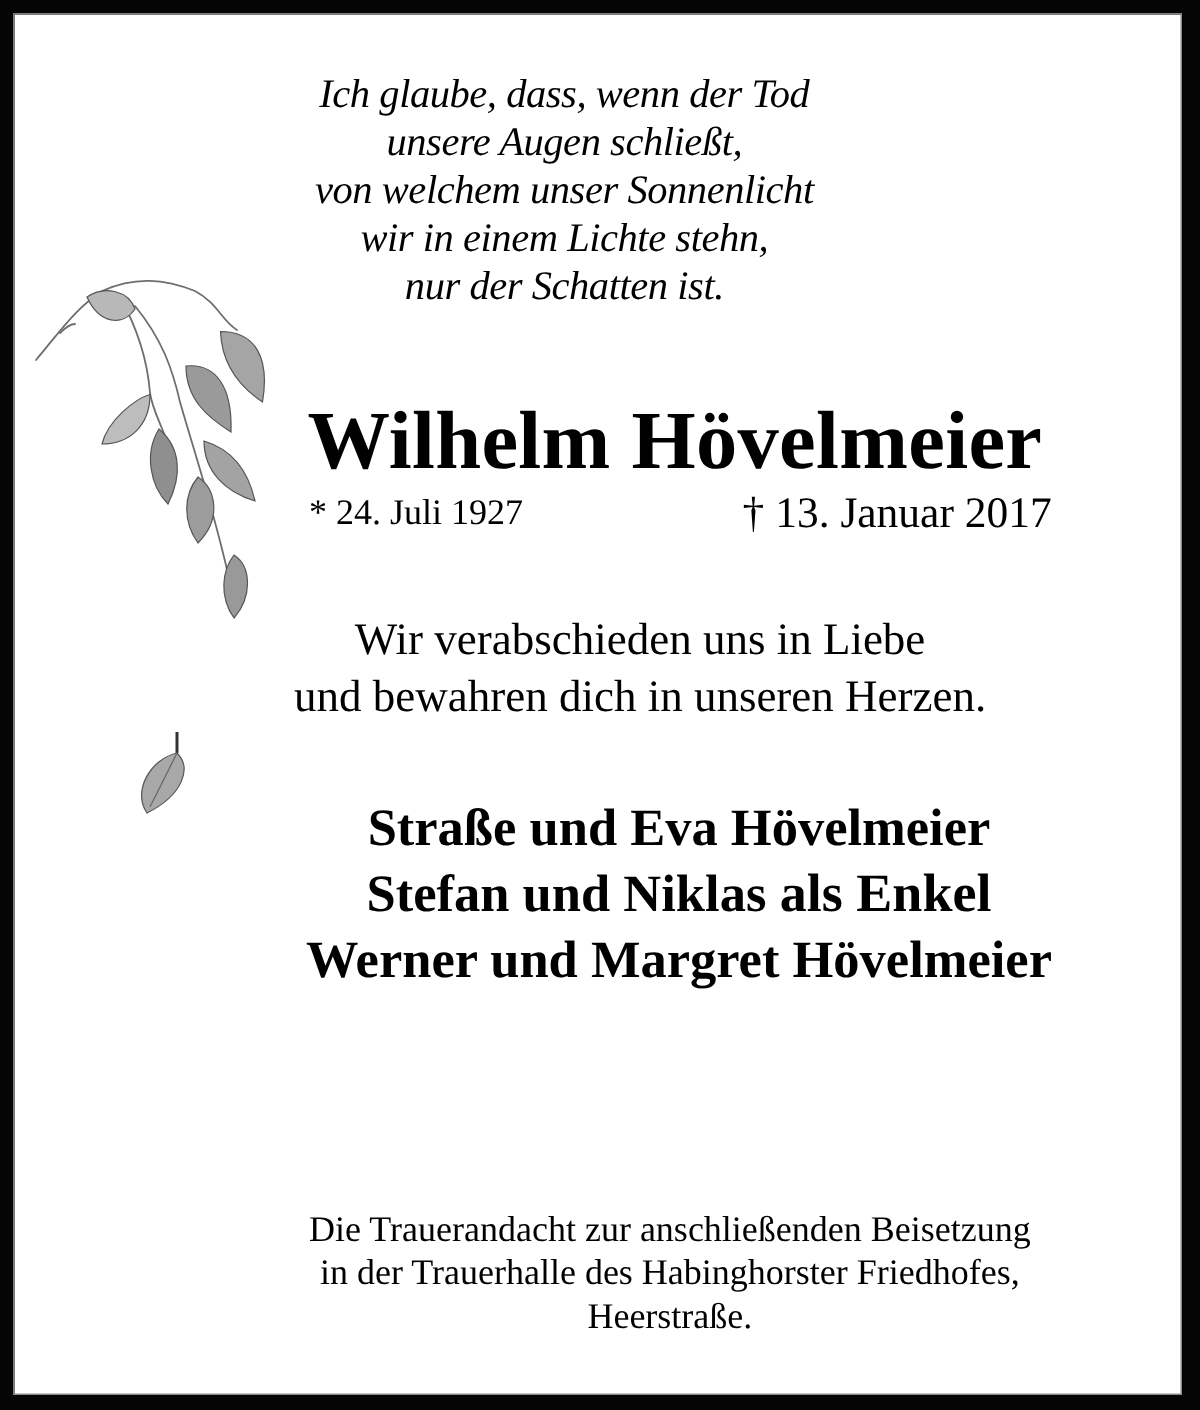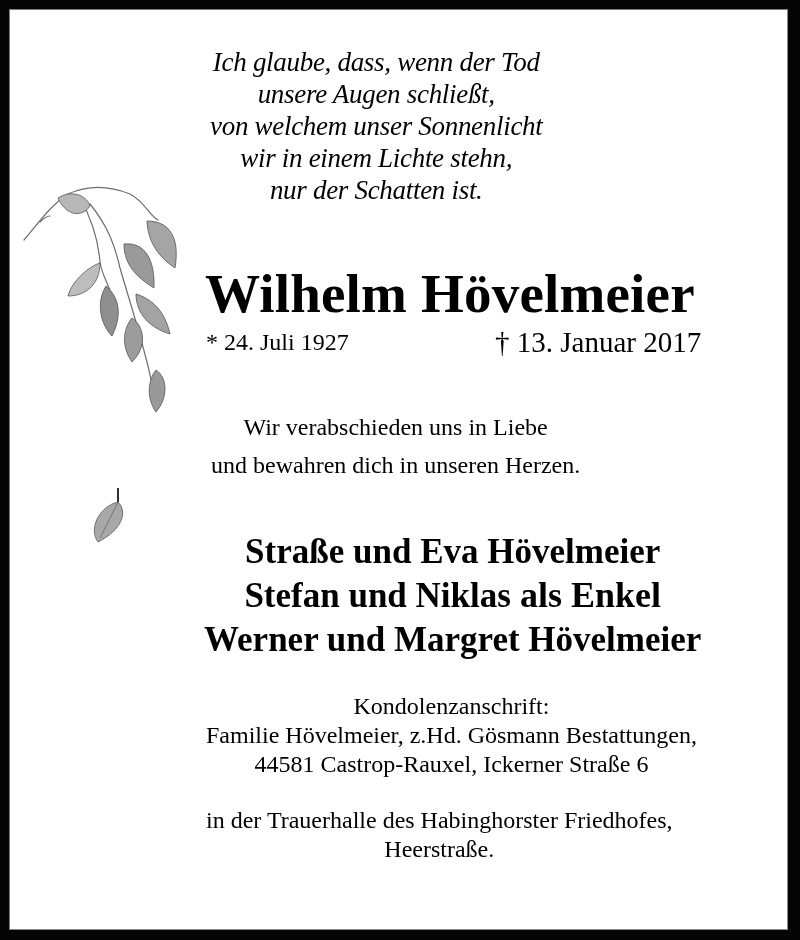--- a/index.html
+++ b/index.html
@@ -18,21 +18,21 @@
   .serif { font-family: Liberation Serif, serif; color: #000000; text-align: center; }
   .abs { position: absolute; white-space: nowrap; }
 
   .poem { left: 200px; top: 36px; font-style: italic; font-size: 27px; line-height: 32px; letter-spacing: -0.3px; }
   .poem div { height: 32px; }
 
   .name { left: 195px; top: 252px; font-weight: bold; font-size: 55px; line-height: 64px; letter-spacing: 0.2px; }
   .born { left: 196px; top: 316px; font-size: 24px; line-height: 32px; }
   .died { left: 485px; top: 316px; font-size: 29px; line-height: 32px; }
 
-  .farewell { left: 201px; top: 398px; font-size: 24px; line-height: 38px; }
+  .farewell { left: 186px; top: 398px; font-size: 30px; line-height: 38px; }
   .farewell div { height: 38px; }
 
   .family { left: 194px; top: 519px; font-weight: bold; font-size: 35px; line-height: 44px; }
   .family div { height: 44px; }
   .family .small { font-size: 36px; }
 
   .condolence { left: 196px; top: 682px; font-size: 24px; line-height: 29px; }
   .condolence div { height: 29px; }
 
   .service { left: 196px; top: 796px; font-size: 24px; line-height: 29px; }
@@ -94,25 +94,21 @@
         <span>Straße und Eva Hövelmeier</span><span class="small"></span>
       </div>
       <div>
         <span>Stefan und Niklas</span><span class="small"> als Enkel</span>
       </div>
       <div>
         <span>Werner und Margret Hövelmeier</span><span class="small"></span>
       </div>
     </div>
 
-    <div class="abs serif condolence">
-      <div>Kondolenzanschrift:</div>
-      <div>Familie Hövelmeier, z.Hd. Gösmann Bestattungen,</div>
-      <div>44581 Castrop-Rauxel, Ickerner Straße 6</div>
-    </div>
 
     <div class="abs serif service">
+      <div>Die Trauerandacht zur anschließenden Beisetzung</div>
       <div>in der Trauerhalle des Habinghorster Friedhofes,</div>
       <div>Heerstraße.</div>
     </div>
 
   </div>
 </div>
 
 </body></html>

